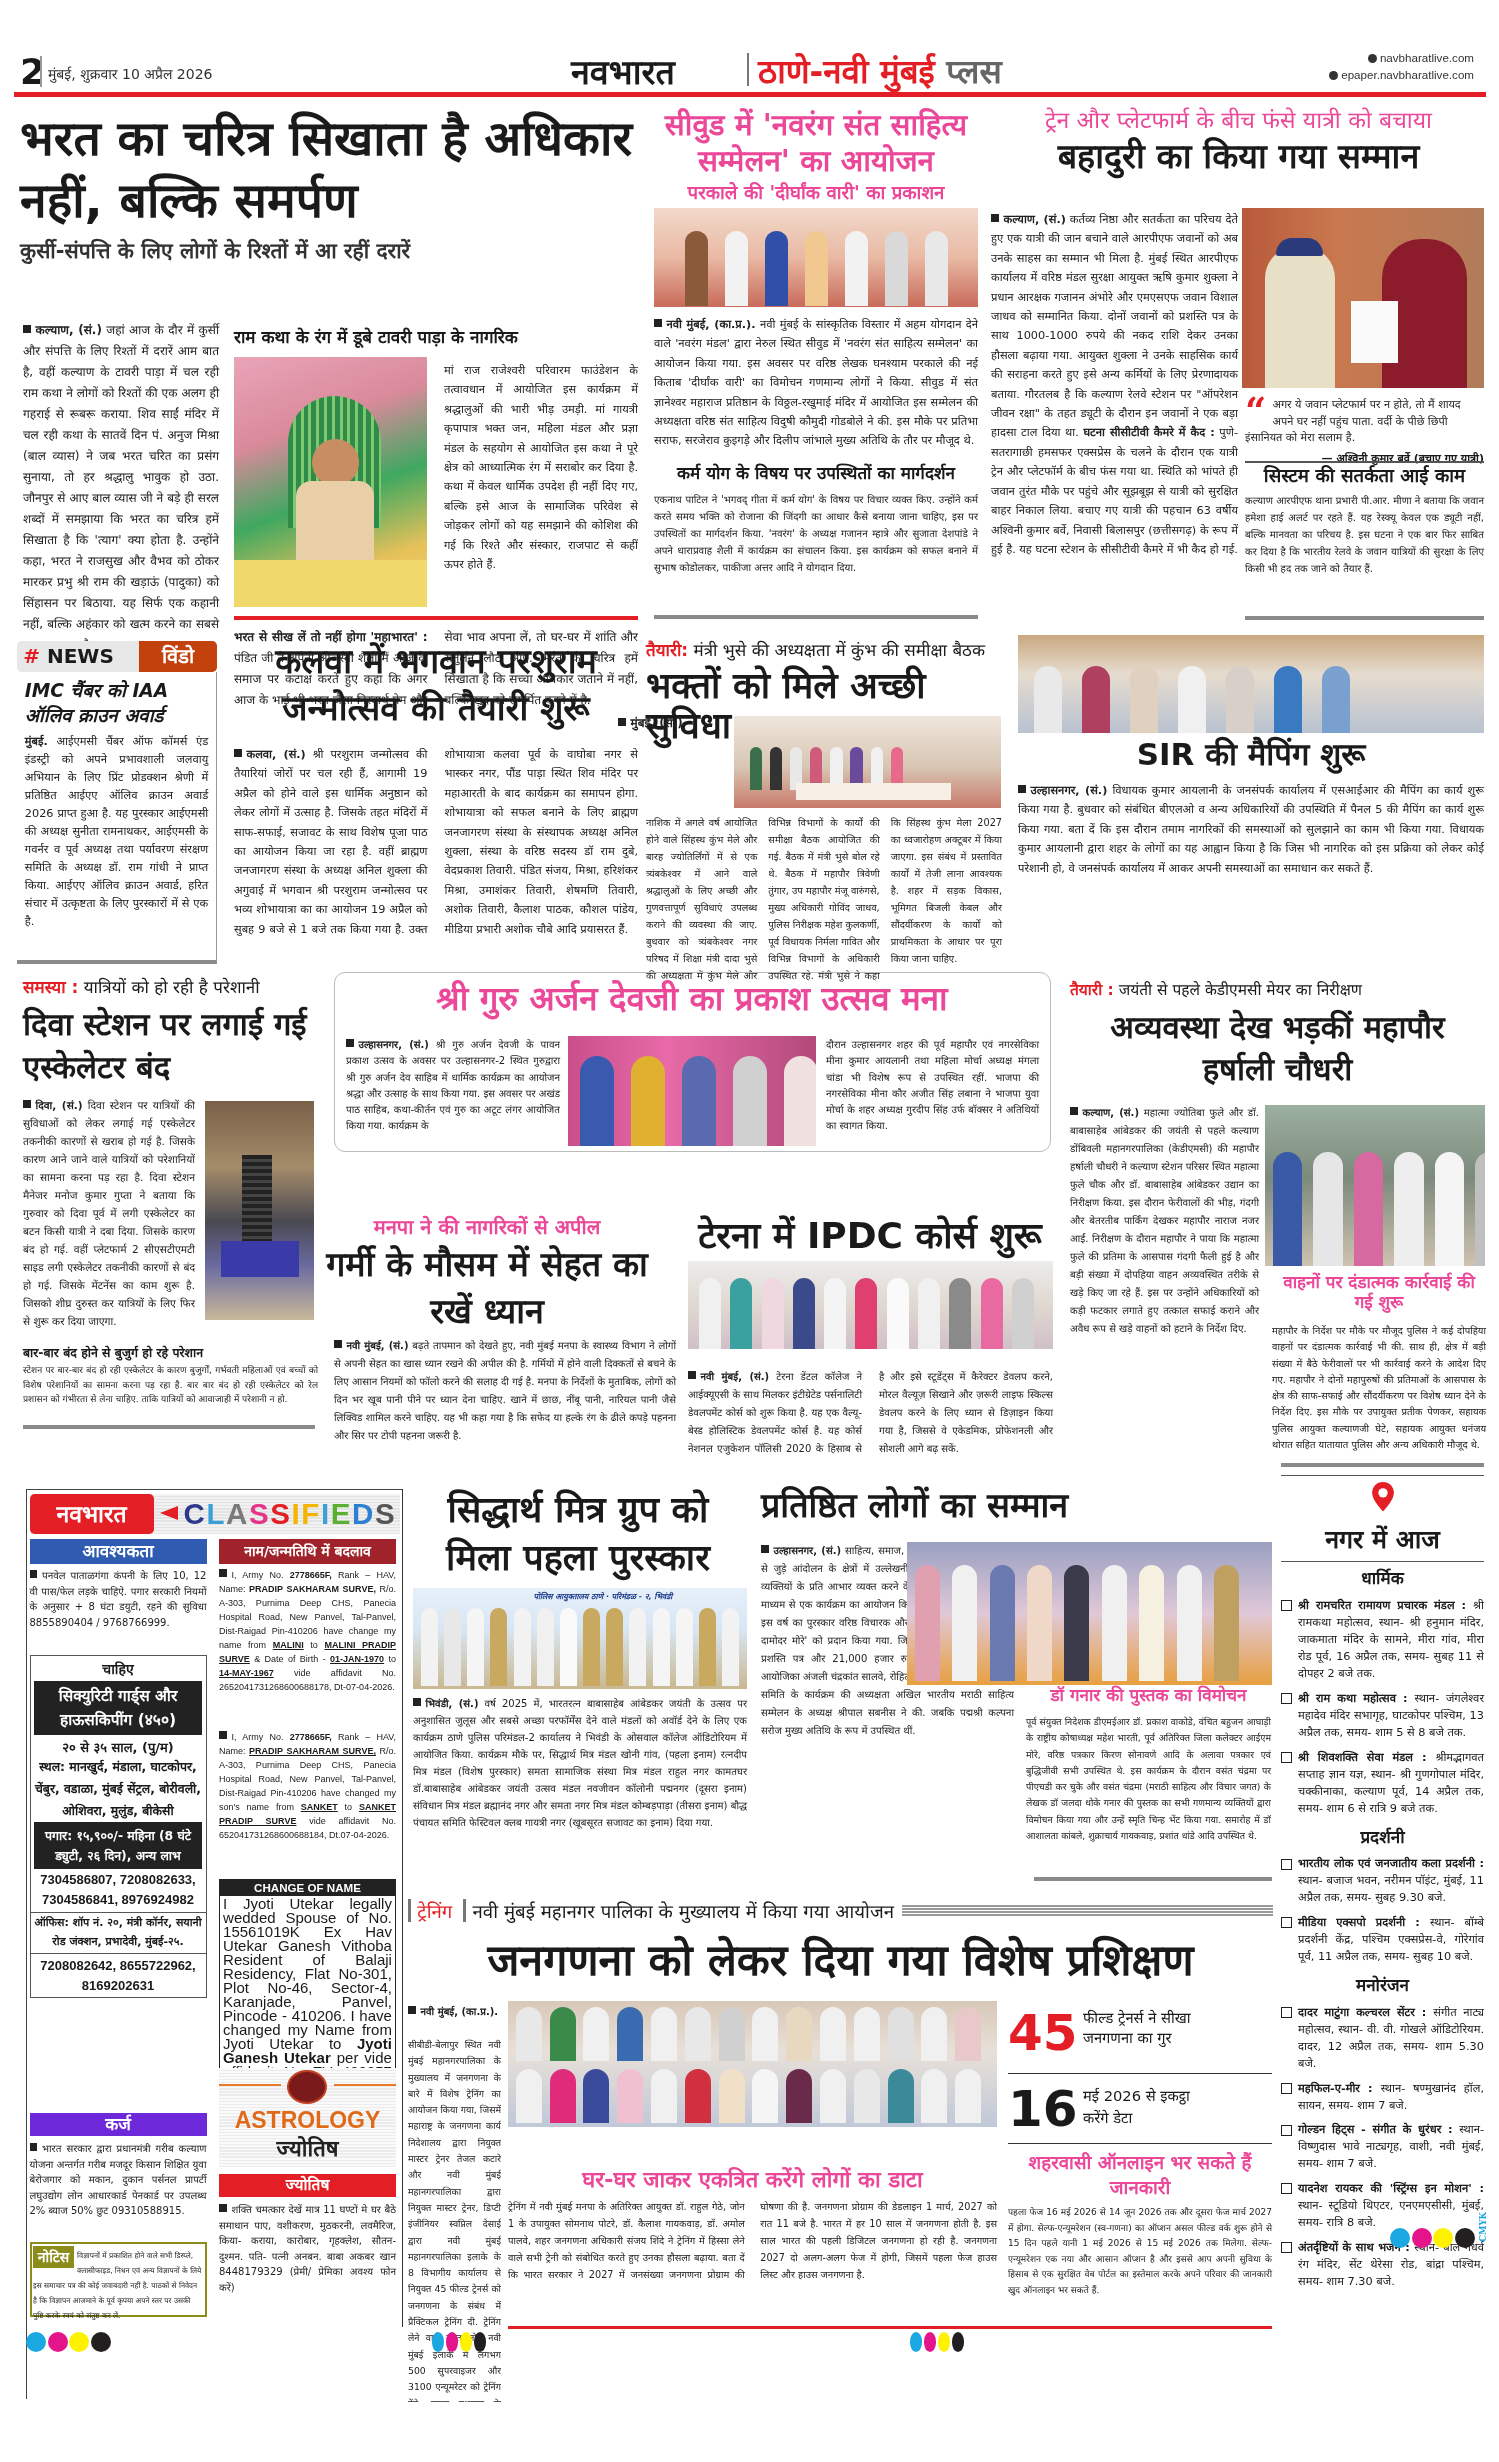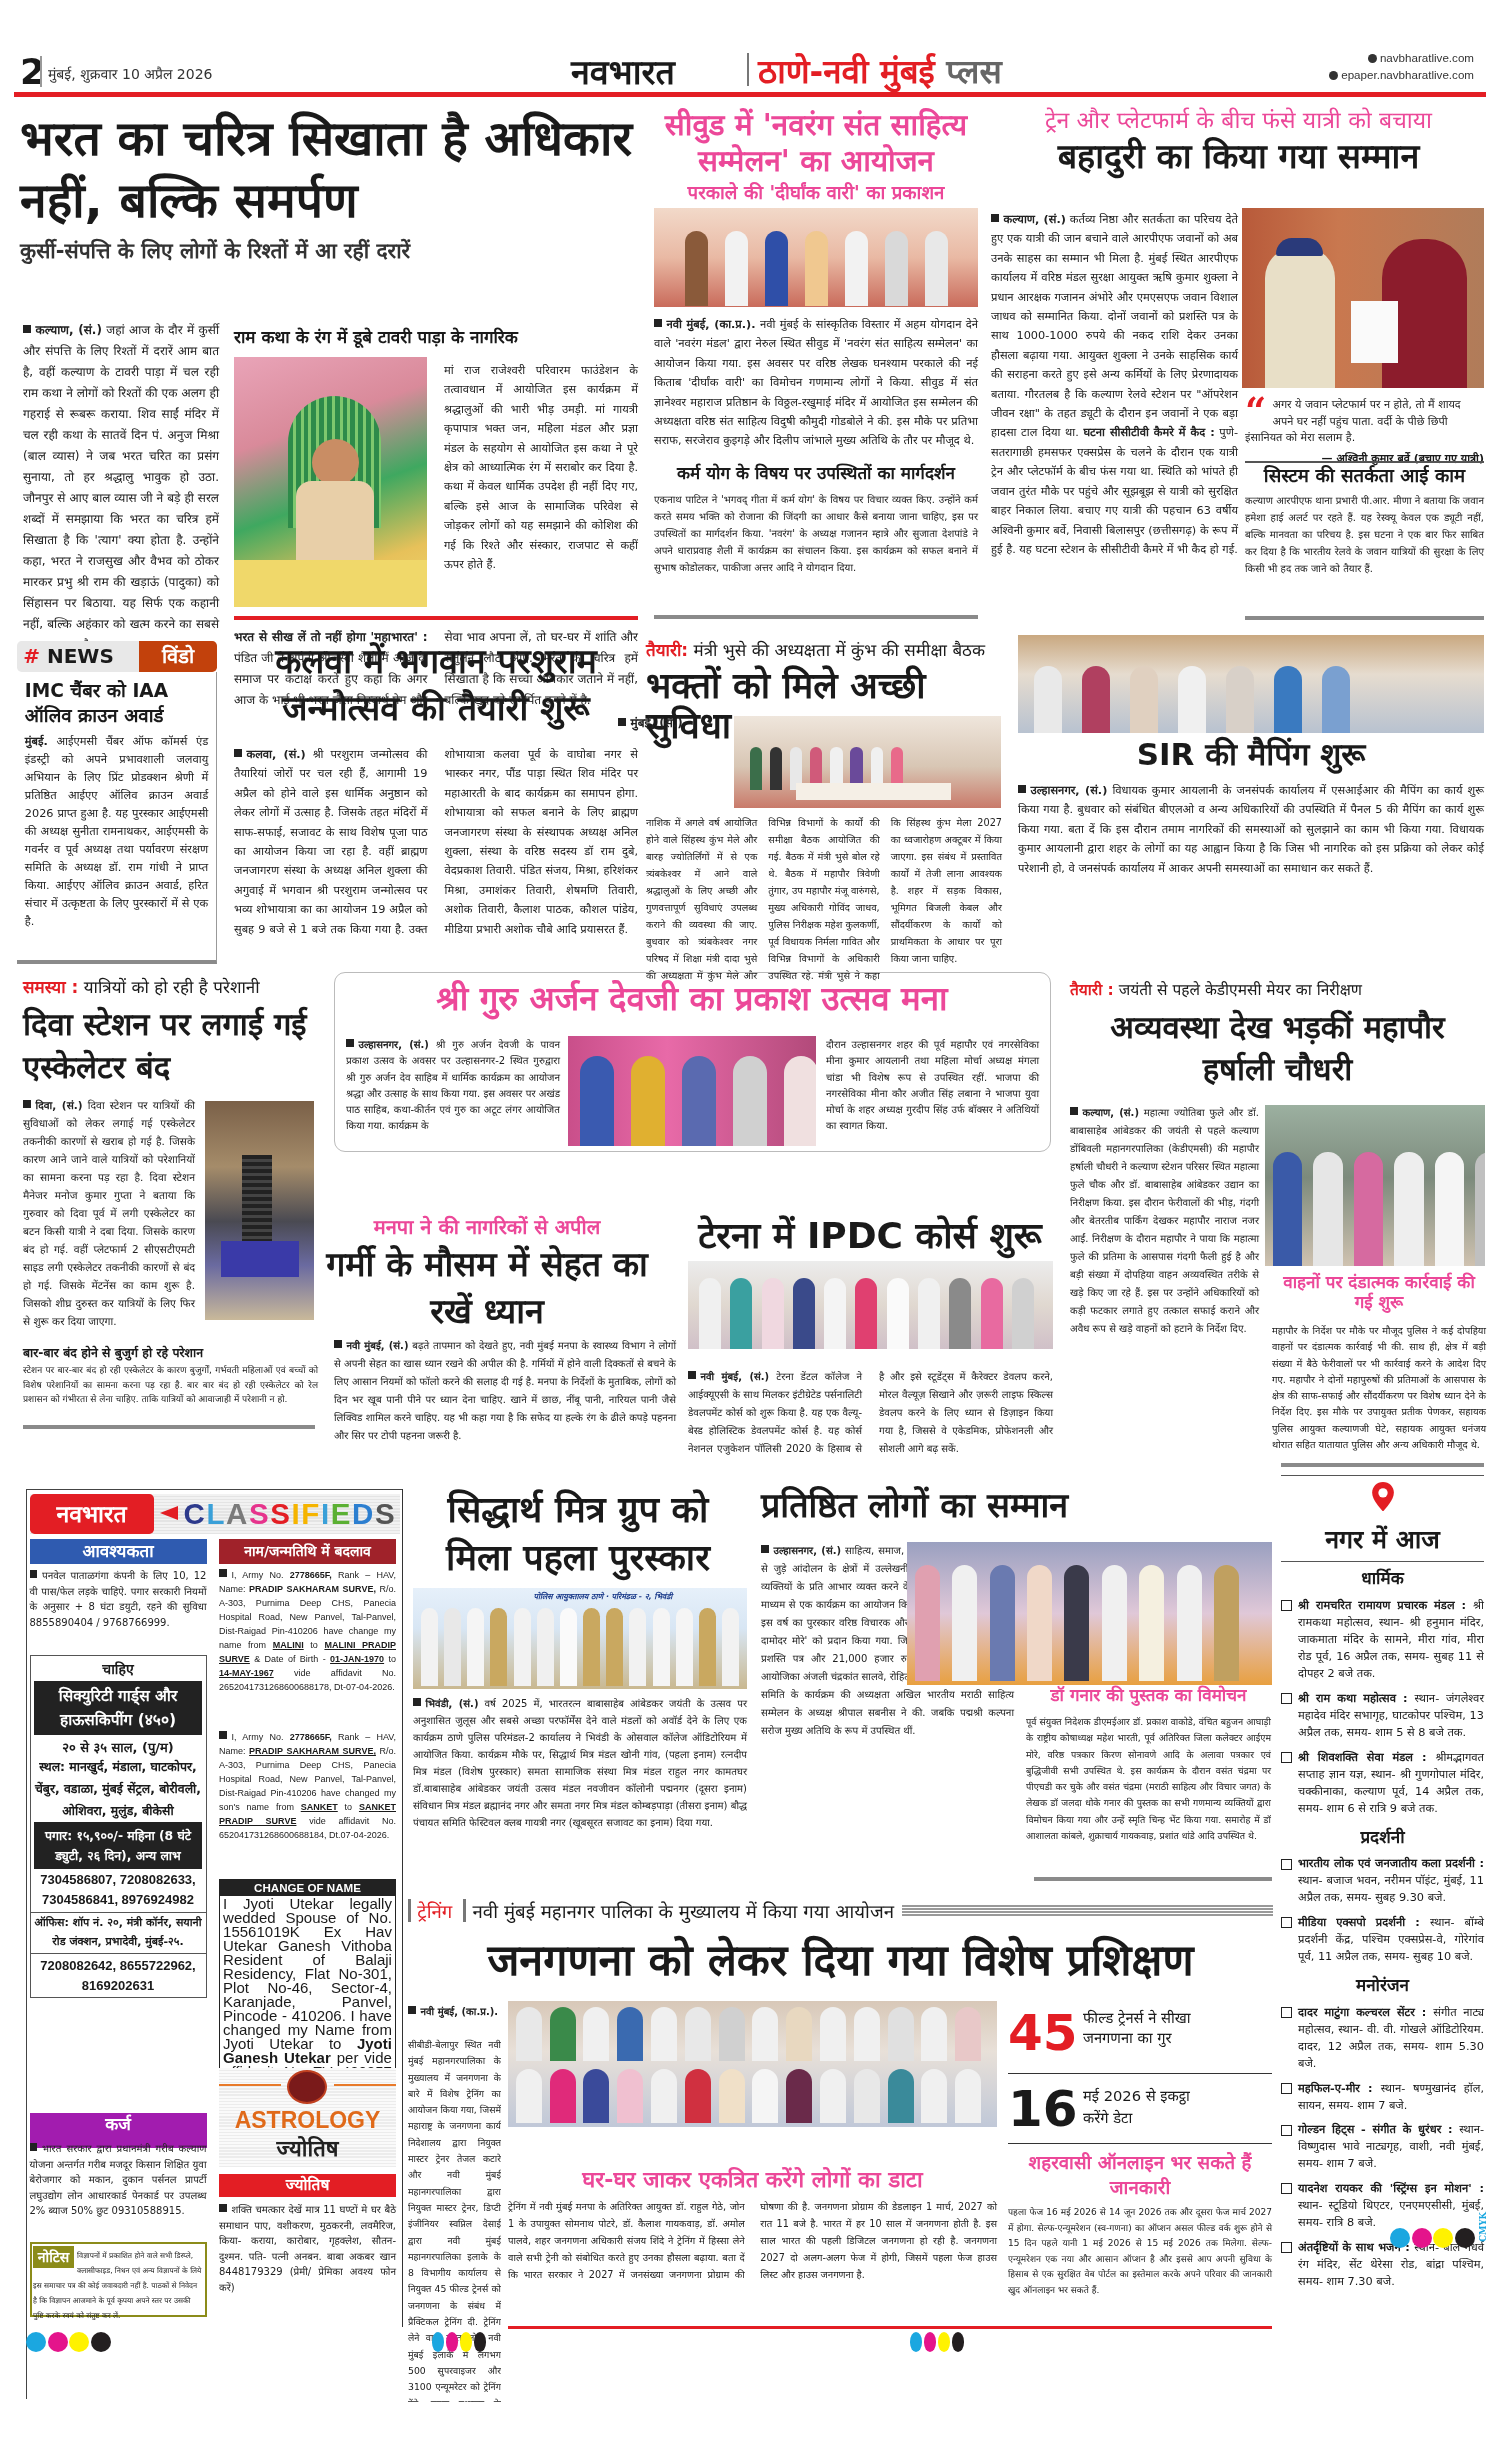--- a/index.html
+++ b/index.html
@@ -127,21 +127,21 @@
 <div class="rule-grey" style="left:1245px;top:616px;width:239px;height:3.9px;"></div>
 
 <div class="abs" style="left:17px;top:641px;width:200px;height:31px;border-radius:4.7px;overflow:hidden;display:flex;">
   <div style="flex:1;background:#e8e8e8;font-size:20px;font-weight:bold;line-height:31px;padding-left:6.2px;">
     <span style="color:#e31e24;">#</span>
     <span>NEWS</span>
   </div>
   <div style="width:78px;background:#c2410c;color:#fff;font-size:20px;font-weight:bold;line-height:31px;text-align:center;">विंडो</div>
 </div>
 <div class="abs" style="left:17px;top:672px;width:200px;height:292px;border-right:1.6px solid #999;border-bottom:4.7px solid #8a8a8a;padding:6.2px 7.8px 0 7.8px;">
-  <div class="hl" style="font-size:18.6px;line-height:25px;">IMC चैंबर को IAA ऑलिव क्राउन अवार्ड</div>
+  <div class="hl" style="font-size:18.6px;line-height:25px;font-style:italic;">IMC चैंबर को IAA ऑलिव क्राउन अवार्ड</div>
   <div class="body sm" style="margin-top:4.7px;line-height:18px;">
     <span class="dateline">मुंबई.</span>
     <span>आईएमसी चैंबर ऑफ कॉमर्स एंड इंडस्ट्री को अपने प्रभावशाली जलवायु अभियान के लिए प्रिंट प्रोडक्शन श्रेणी में प्रतिष्ठित आईएए ऑलिव क्राउन अवार्ड 2026 प्राप्त हुआ है. यह पुरस्कार आईएमसी की अध्यक्ष सुनीता रामनाथकर, आईएमसी के गवर्नर व पूर्व अध्यक्ष तथा पर्यावरण संरक्षण समिति के अध्यक्ष डॉ. राम गांधी ने प्राप्त किया. आईएए ऑलिव क्राउन अवार्ड, हरित संचार में उत्कृष्टता के लिए पुरस्कारों में से एक है.</span>
   </div>
 </div>
 
 <div class="abs hl" style="left:234px;top:638px;width:404px;font-size:34px;line-height:47px;text-align:center;">कलवा में भगवान परशुराम जन्मोत्सव की तैयारी शुरू</div>
 <div class="abs body sm" style="left:234px;top:745px;width:404px;">
   <div class="cols2">
     <span class="sq"></span><span class="dateline">कलवा, (सं.)</span>
@@ -293,21 +293,21 @@
 <div class="abs" style="left:29.5px;top:1655px;width:177px;border:1.6px solid #555;text-align:center;">
   <div style="font-size:14px;font-weight:bold;padding:3.1px 0;">चाहिए</div>
   <div style="background:#222;color:#fff;font-size:15.5px;font-weight:bold;line-height:24px;padding:3.1px 4.7px;margin:0 3.1px;">सिक्युरिटी गार्ड्स और हाऊसकिपींग (४५०)</div>
   <div style="font-size:13px;font-weight:bold;padding-top:3.1px;">२० से ३५ साल, (पु/म)</div>
   <div style="font-size:12.4px;font-weight:bold;line-height:22px;padding:0 3.1px;">स्थल: मानखुर्द, मंडाला, घाटकोपर, चेंबुर, वडाळा, मुंबई सेंट्रल, बोरीवली, ओशिवरा, मुलुंड, बीकेसी</div>
   <div style="background:#222;color:#fff;font-size:12.4px;font-weight:bold;line-height:20px;padding:3.1px 4.7px;margin:0 3.1px;">पगार: १५,९००/- महिना (8 घंटे ड्युटी, २६ दिन), अन्य लाभ</div>
   <div style="font-size:13px;font-weight:bold;line-height:20px;font-family:'Liberation Sans',sans-serif;padding:1.6px 3.1px;border-bottom:0.8px solid #555;">7304586807, 7208082633, 7304586841, 8976924982</div>
   <div style="font-size:11px;font-weight:bold;line-height:18.6px;padding:1.6px 3.1px;border-bottom:0.8px solid #555;">ऑफिस: शॉप नं. २०, मंत्री कॉर्नर, सयानी रोड जंक्शन, प्रभादेवी, मुंबई-२५.</div>
   <div style="font-size:13px;font-weight:bold;line-height:20px;font-family:'Liberation Sans',sans-serif;padding:1.6px 3.1px;">7208082642, 8655722962, 8169202631</div>
 </div>
-<div class="abs cls-head" style="left:29.5px;top:2113px;width:177px;height:35px;line-height:23px;font-size:17px;background:#a21caf;">कर्ज</div>
+<div class="abs cls-head" style="left:29.5px;top:2113px;width:177px;height:23px;line-height:23px;font-size:17px;background:#6d28d9;">कर्ज</div>
 <div class="abs body xs" style="left:29.5px;top:2141px;width:177px;line-height:15.5px;">
   <span class="sq"></span><span>भारत सरकार द्वारा प्रधानमंत्री गरीब कल्याण योजना अन्तर्गत गरीब मजदूर किसान शिक्षित युवा बेरोजगार को मकान, दुकान पर्सनल प्रापर्टी लघुउद्योग लोन आधारकार्ड पेनकार्ड पर उपलब्ध 2% ब्याज 50% छुट 09310588915.</span>
 </div>
 <div class="abs" style="left:29.5px;top:2242px;width:177px;height:75px;border:2.3px solid #8c8c1a;padding:1.6px;">
   <span style="float:left;background:#8c8c1a;color:#fff;font-weight:bold;font-size:14px;padding:1.6px 4.7px;margin-right:3.1px;">नोटिस</span>
   <span style="font-size:7.4px;line-height:11px;">विज्ञापनों में प्रकाशित होने वाले सभी डिस्प्ले, क्लासीफाइड, निधन एवं अन्य विज्ञापनों के लिये इस समाचार पत्र की कोई जवाबदारी नहीं है. पाठकों से निवेदन है कि विज्ञापन आजमाने के पूर्व कृपया अपने स्तर पर उसकी पुष्टि करके स्वयं को संतुष्ट कर लें.</span>
 </div>
 
 <div class="abs cls-head" style="left:219px;top:1539px;width:177px;height:25px;line-height:25px;font-size:14px;background:#a0222a;">नाम/जन्मतिथि में बदलाव</div>
 <div class="abs eng" style="left:219px;top:1568px;width:177px;font-size:9px;line-height:14px;">

